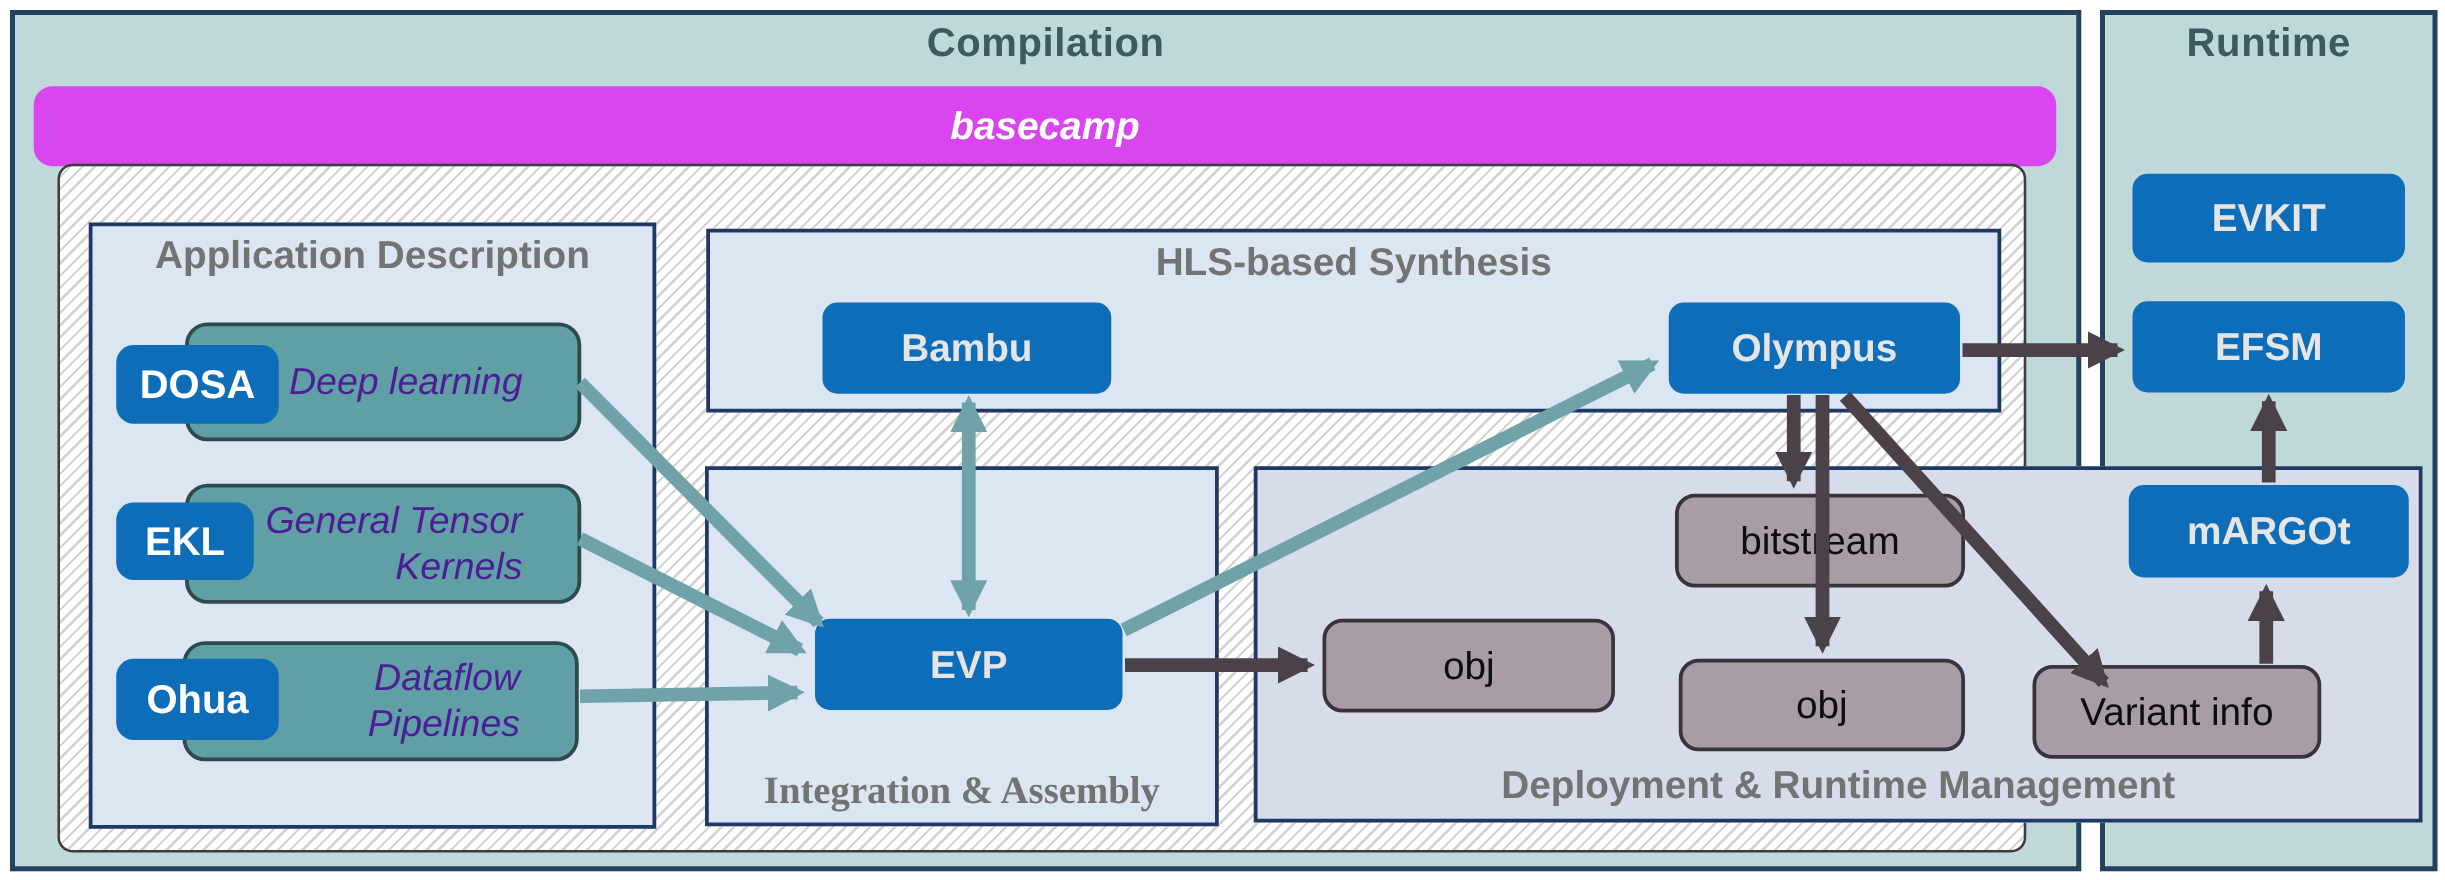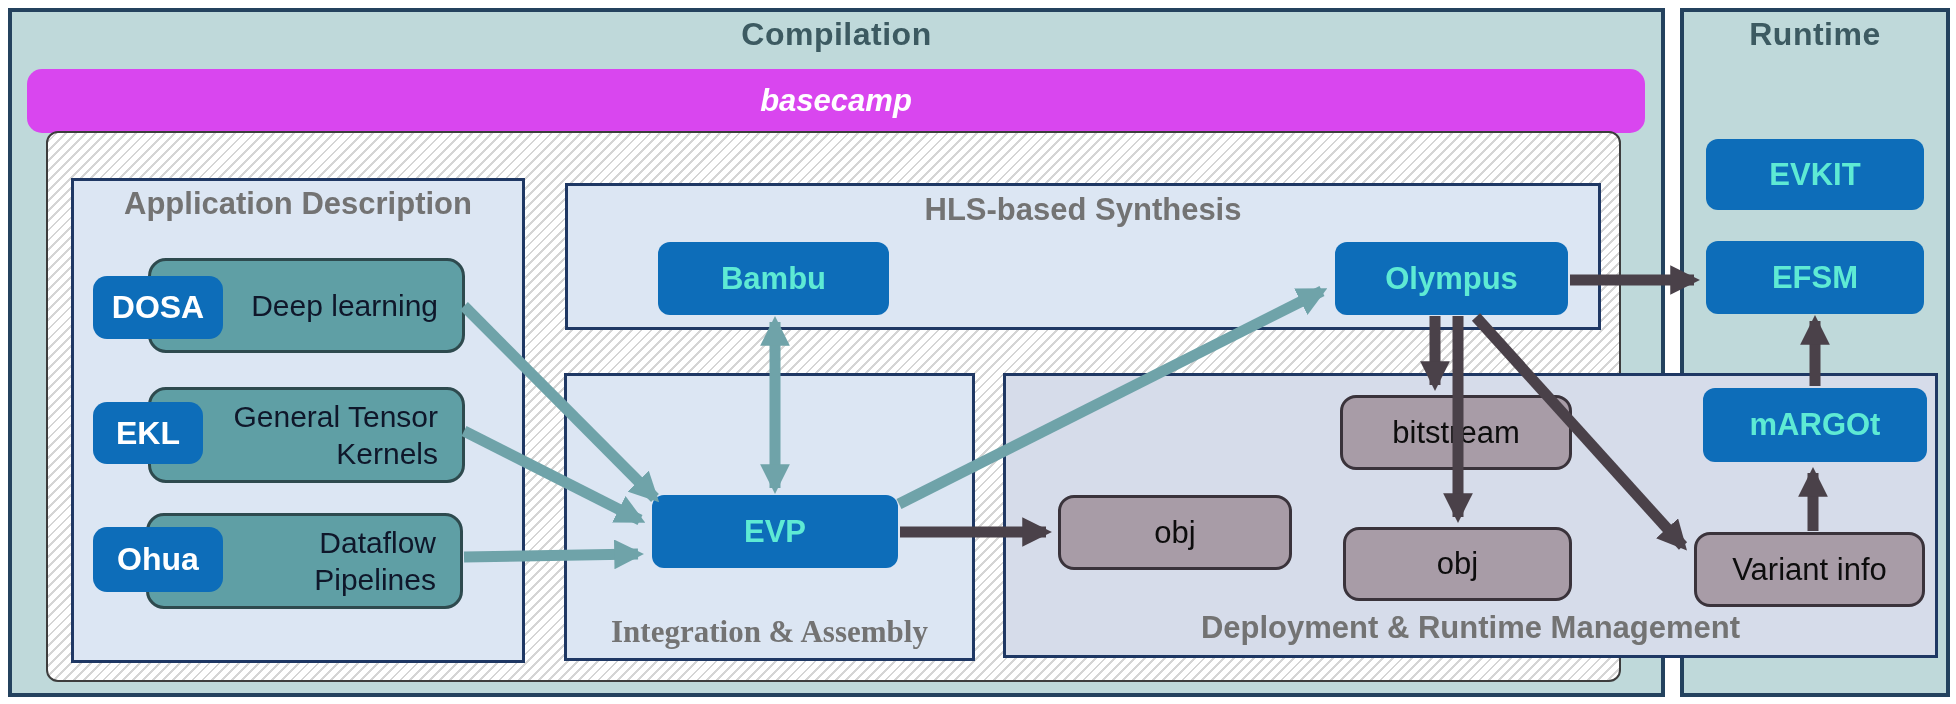--- a/index.html
+++ b/index.html
@@ -23,27 +23,27 @@
     background:repeating-linear-gradient(135deg,#ffffff 0px,#ffffff 5px,#d5d5d5 5px,#d5d5d5 7px);
     border:2px solid #3d3d3d;border-radius:12px;
   }
   
   .panel{background:#dce6f3;border:3px solid #1f3864;}
   .panel-deploy{background:#d6dcea;border:3px solid #1f3864;}
   .panel-title{text-align:center;font-weight:bold;font-size:31px;color:#737373;}
   
   .blue-box{
     background:#0d6db9;border-radius:12px;display:flex;align-items:center;justify-content:center;
-    color:#5eead4;font-weight:bold;font-size:31px;
+    color:#e5e5e5;font-weight:bold;font-size:31px;
   }
   .teal-box{
     background:#5f9fa5;border:3px solid #2e4a4e;border-radius:18px;
     display:flex;align-items:center;justify-content:flex-end;
-    color:#0f172a;font-size:30px;text-align:right;padding-right:24px;
-    white-space:pre-line;line-height:1.25;
+    color:#4c1d95;font-size:30px;text-align:right;padding-right:44px;
+    white-space:pre-line;line-height:1.25;font-style:italic;
   }
   .badge{
     background:#0d6db9;border-radius:14px;display:flex;align-items:center;justify-content:center;
     color:#ffffff;font-weight:bold;font-size:32px;
   }
   .gray-box{
     background:#a89ca7;border:3px solid#3a333b;border-radius:16px;
     display:flex;align-items:center;justify-content:center;
     color:#0d0d0d;font-size:31px;
   }
@@ -119,21 +119,21 @@
   </div>
   <div class="abs gray-box" style="left:1340px;top:395px;width:232px;height:75px;">
     <span>bitstream</span>
   </div>
   <div class="abs gray-box" style="left:1343px;top:527px;width:229px;height:74px;">
     <span>obj</span>
   </div>
   <div class="abs blue-box" style="left:1703px;top:388px;width:224px;height:74px;">
     <span>mARGOt</span>
   </div>
-  <div class="abs gray-box" style="left:1694px;top:532px;width:231px;height:75px;justify-content:center;">
+  <div class="abs gray-box" style="left:1626px;top:532px;width:231px;height:75px;justify-content:center;">
     <span>Variant info</span>
   </div>
   <div class="abs panel-title" style="left:1003px;top:588px;width:935px;margin-top:22px;">Deployment &amp; Runtime Management</div>
 
   <svg class="connector-layer" width="1956" height="704" viewBox="0 0 1956 704">
     <defs>
       <marker id="headTeal" viewBox="0 0 4 4" refX="3.2" refY="2" markerWidth="2.7" markerHeight="2.7" orient="auto-start-reverse">
         <path d="M0,0 L4,2 L0,4 Z" fill="#6fa3a9"></path>
       </marker>
       <marker id="headDark" viewBox="0 0 4 4" refX="3.2" refY="2" markerWidth="2.7" markerHeight="2.7" orient="auto-start-reverse">

